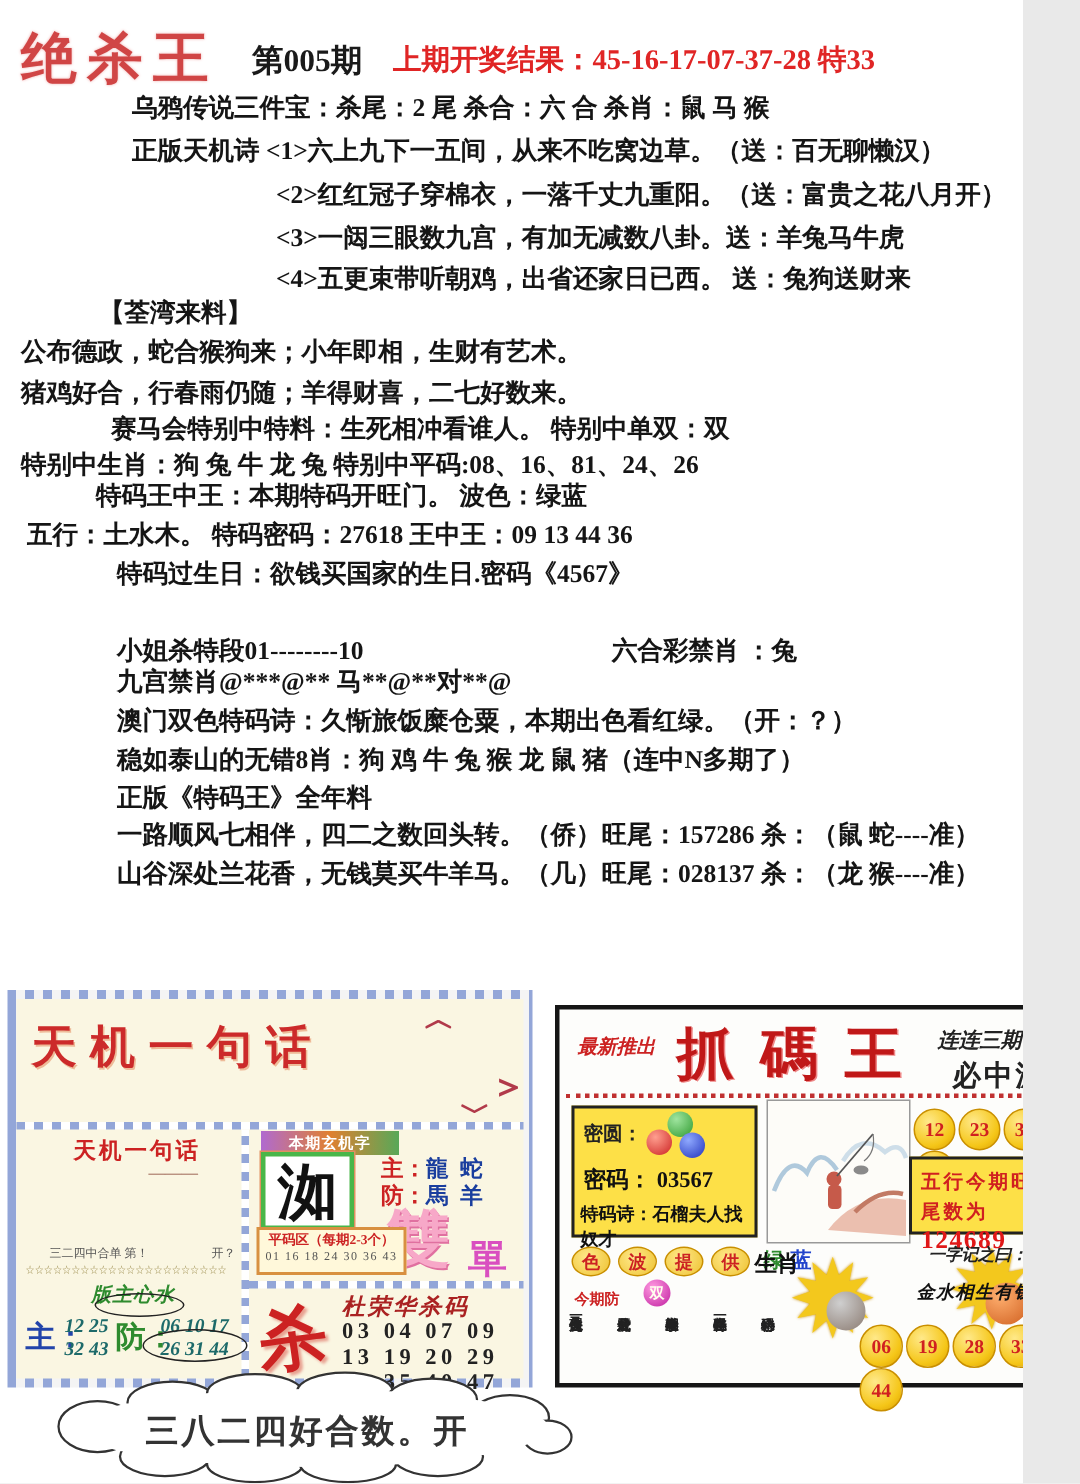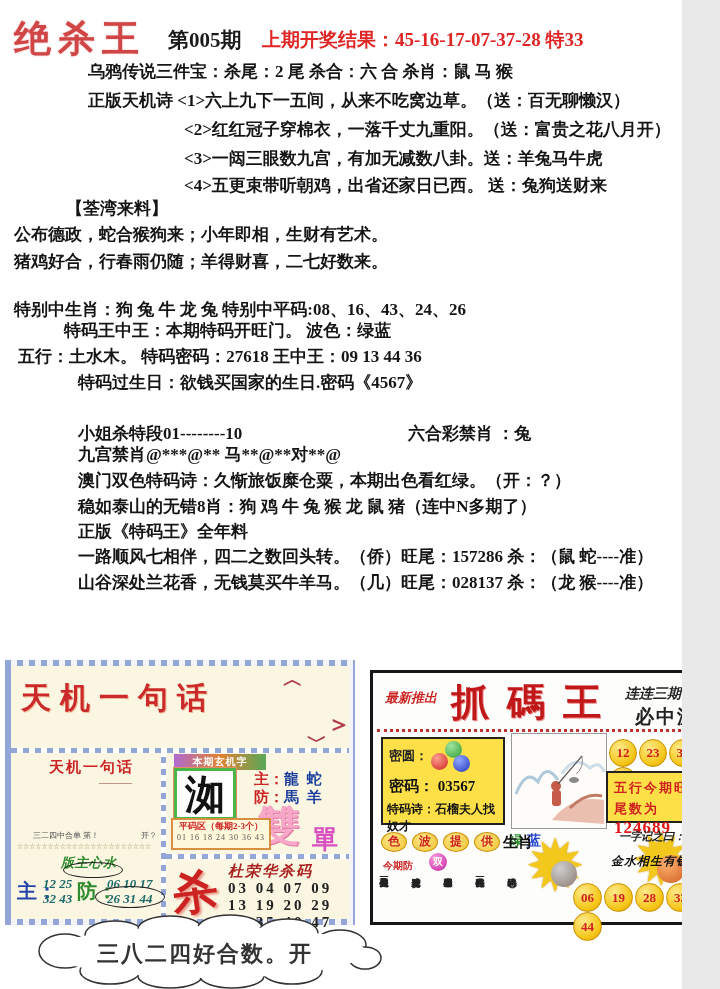--- a/index.html
+++ b/index.html
@@ -93,21 +93,22 @@
   </div>
 
   <div class="line" style="top:60px;left:88px">乌鸦传说三件宝：杀尾：2 尾 杀合：六 合 杀肖：鼠 马 猴</div>
   <div class="line" style="top:89px;left:88px">正版天机诗  &lt;1&gt;六上九下一五间，从来不吃窝边草。（送：百无聊懒汉）</div>
   <div class="line" style="top:118px;left:184px">&lt;2&gt;红红冠子穿棉衣，一落千丈九重阳。（送：富贵之花八月开）</div>
   <div class="line" style="top:147px;left:184px">&lt;3&gt;一闼三眼数九宫，有加无减数八卦。送：羊兔马牛虎</div>
   <div class="line" style="top:174px;left:184px">&lt;4&gt;五更束带听朝鸡，出省还家日已西。 送：兔狗送财来</div>
   <div class="line" style="top:197px;left:66px">【荃湾来料】</div>
   <div class="line" style="top:223px;left:14px">公布德政，蛇合猴狗来；小年即相，生财有艺术。</div>
   <div class="line" style="top:250px;left:14px">猪鸡好合，行春雨仍随；羊得财喜，二七好数来。</div>
-  <div class="line" style="top:298px;left:14px">特别中生肖：狗 兔 牛 龙 兔 特别中平码:08、16、43、24、26</div>
+  <div class="line" style="top:274px;left:74px">赛马会特别中特料：生死相冲看谁人。 特别中单双：双</div>
+  <div class="line" style="top:298px;left:14px">特别中生肖：狗 兔 牛 龙 兔 特别中平码:08、16、81、24、26</div>
   <div class="line" style="top:319px;left:64px">特码王中王：本期特码开旺门。 波色：绿蓝</div>
   <div class="line" style="top:345px;left:18px">五行：土水木。 特码密码：27618 王中王：09 13 44 36</div>
   <div class="line" style="top:371px;left:78px">特码过生日：欲钱买国家的生日.密码《4567》</div>
   <div class="line" style="top:422px;left:78px">小姐杀特段01--------10</div>
   <div class="line" style="top:422px;left:408px">六合彩禁肖 ：兔</div>
   <div class="line" style="top:443px;left:78px">九宫禁肖@***@** 马**@**对**@</div>
   <div class="line" style="top:469px;left:78px">澳门双色特码诗：久惭旅饭糜仓粟，本期出色看红绿。（开：？）</div>
   <div class="line" style="top:495px;left:78px">稳如泰山的无错8肖：狗 鸡 牛 兔 猴 龙 鼠 猪（连中N多期了）</div>
   <div class="line" style="top:520px;left:78px">正版《特码王》全年料</div>
   <div class="line" style="top:545px;left:78px">一路顺风七相伴，四二之数回头转。（侨）旺尾：157286 杀：（鼠  蛇----准）</div>

